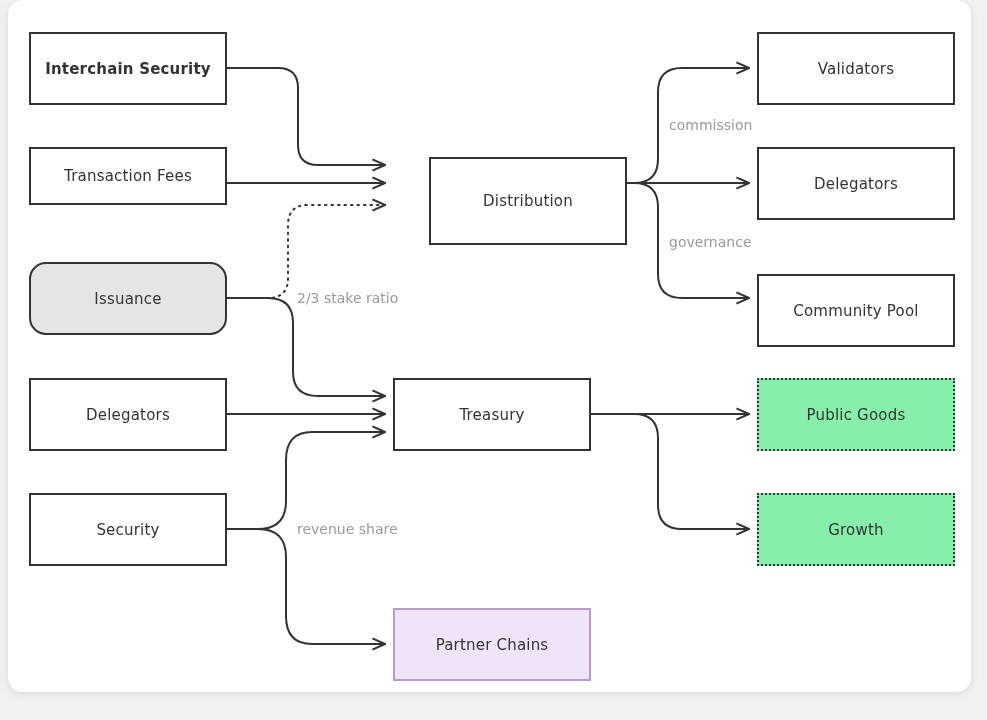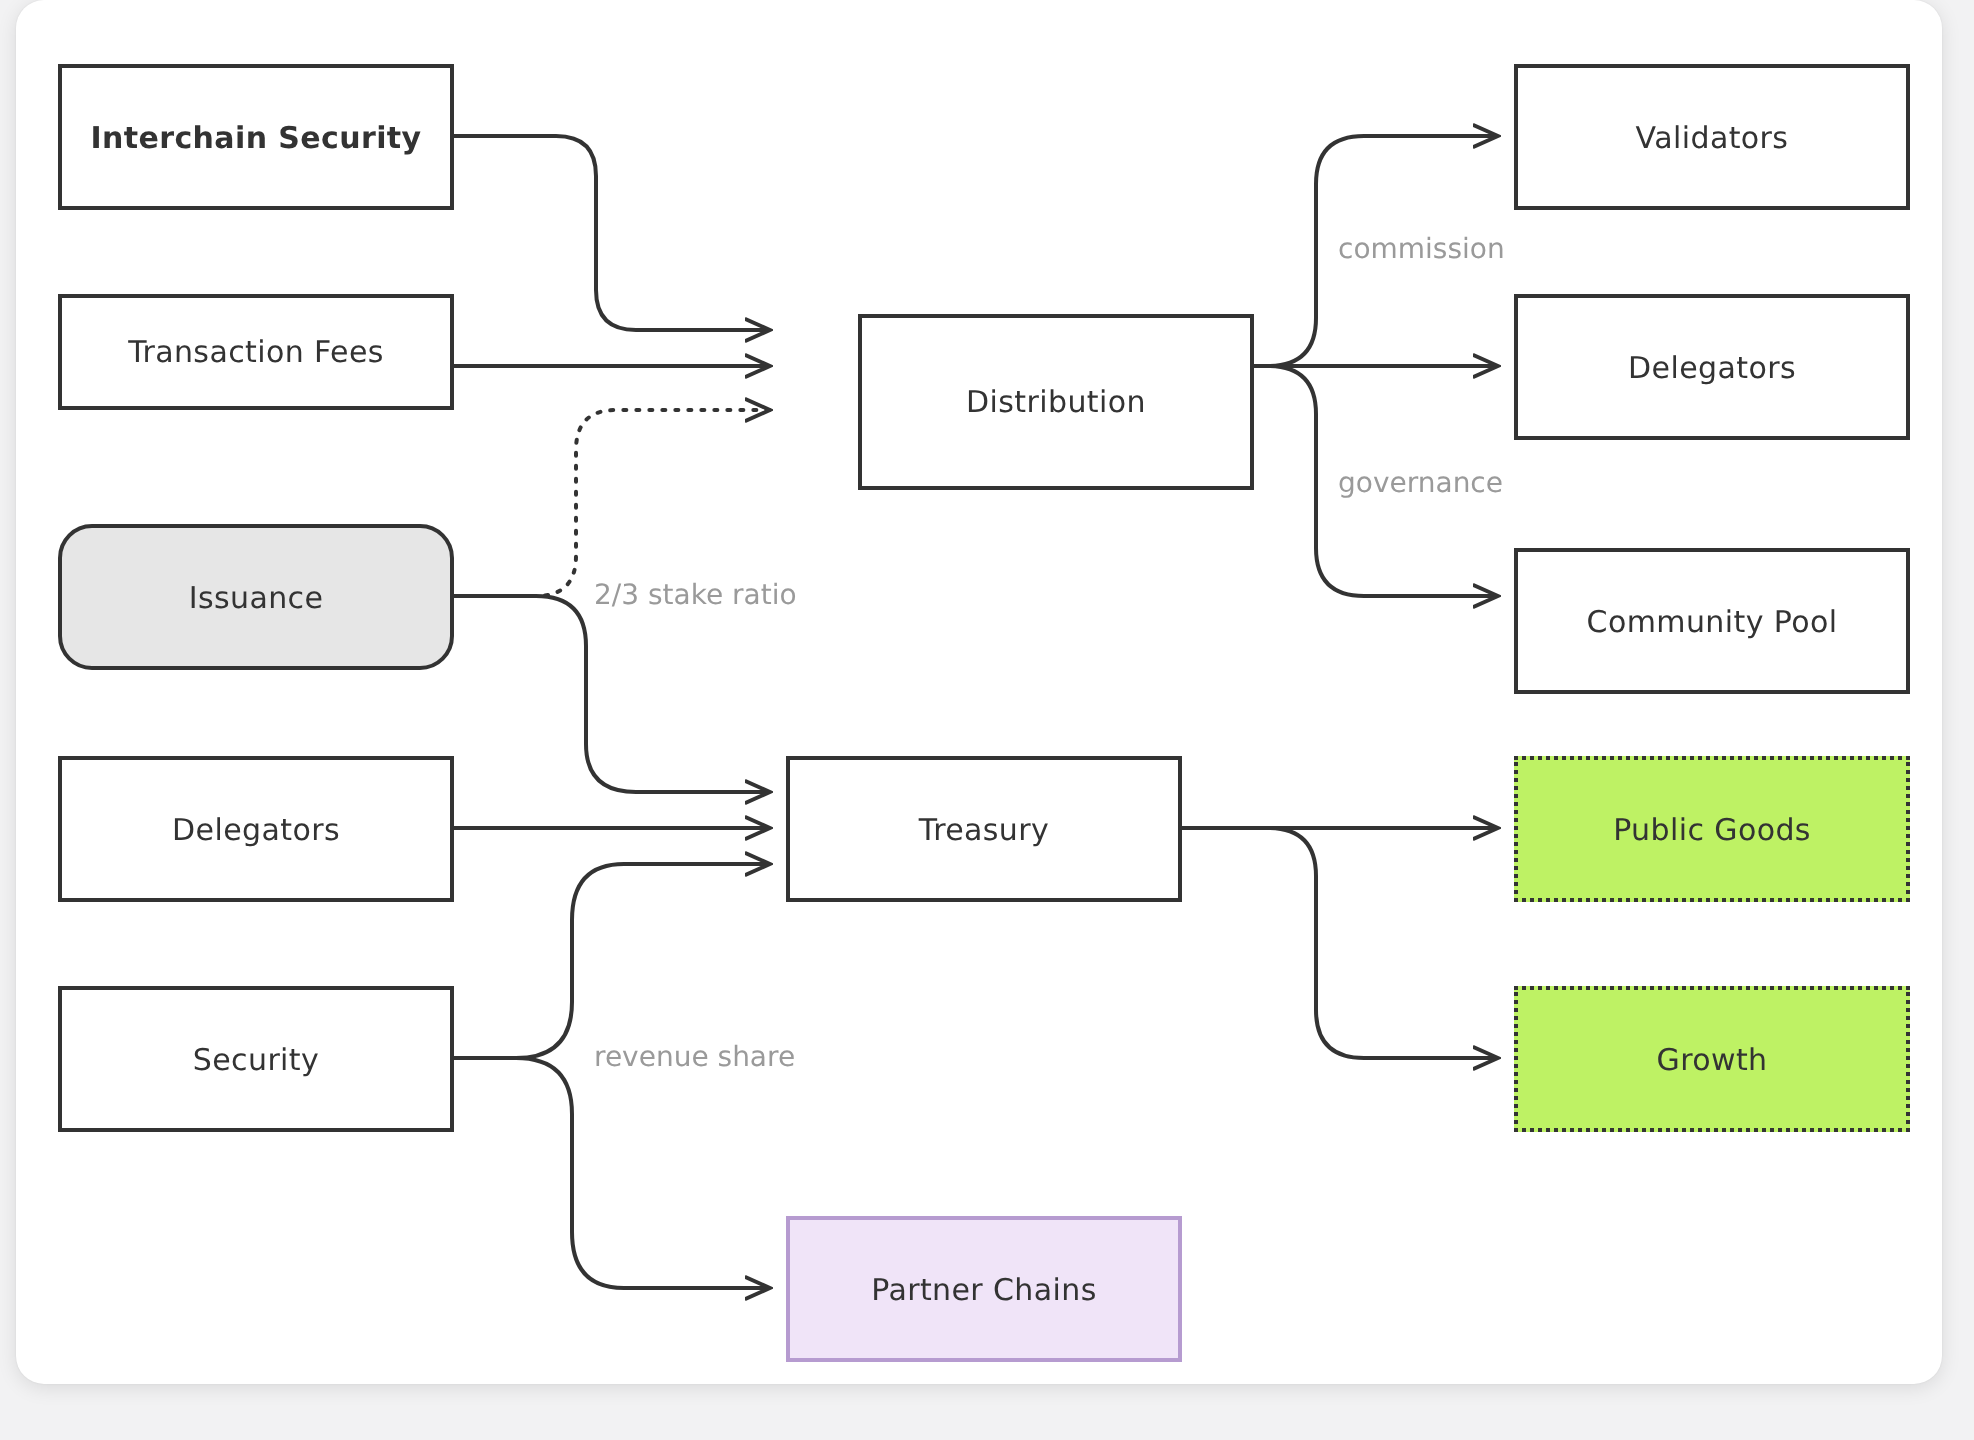--- a/index.html
+++ b/index.html
@@ -58,21 +58,21 @@
   .node.fill-gray {
     background: #e6e6e6;
     border-color: #333333;
     border-radius: 17px;
   }
   .node.fill-purple {
     background: #f0e4f8;
     border: 2px solid #b69bd0;
   }
   .node.dotted {
-    background: #bef264;
+    background: #86efac;
     border: 2px dotted #333333;
   }
   .edge-label {
     position: absolute;
     color: #9a9a9a;
     font-size: 14px;
     font-family: "DejaVu Sans", sans-serif;
     white-space: nowrap;
     user-select: none;
   }

